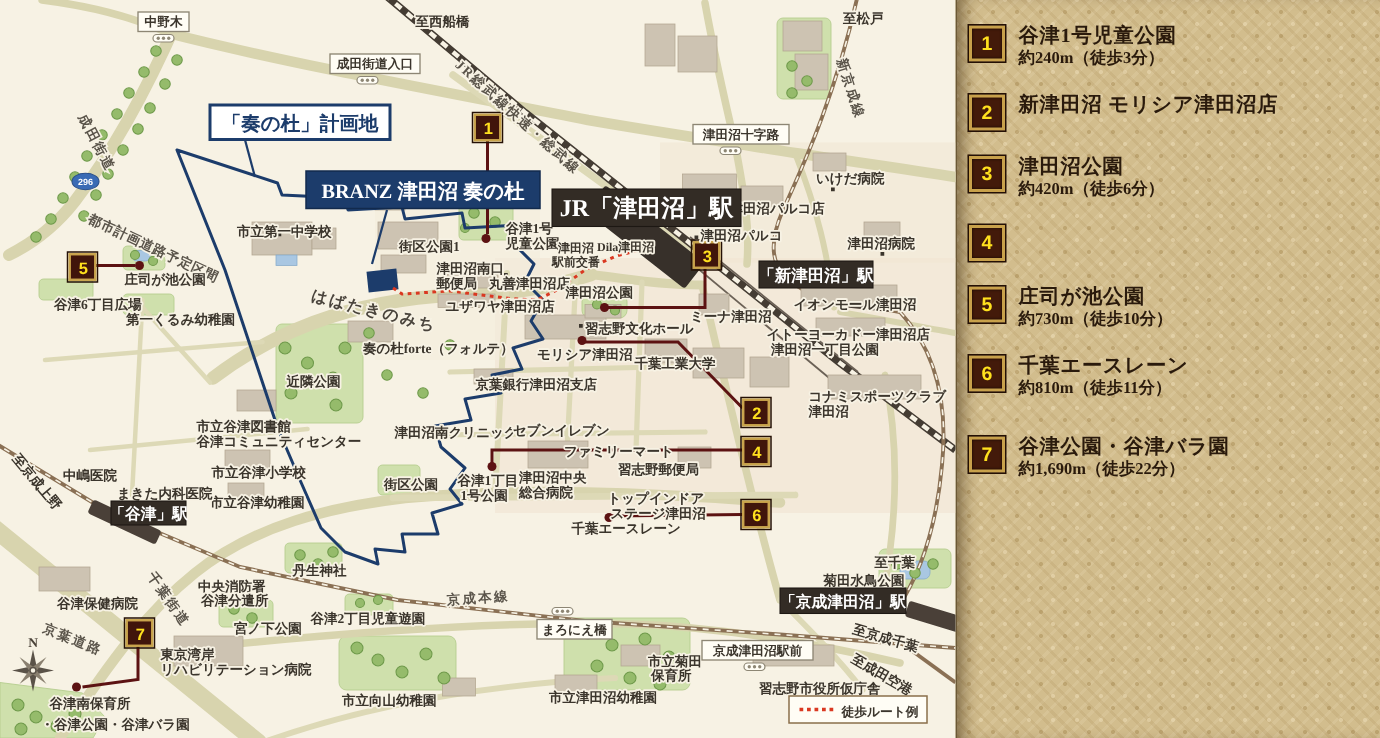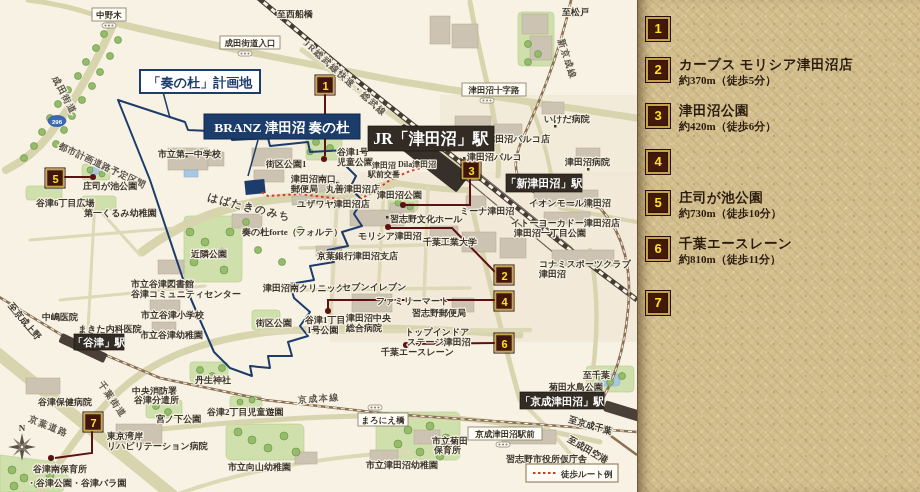--- a/index.html
+++ b/index.html
@@ -508,26 +508,29 @@
         <rect x="526" y="464" width="92" height="18" fill="#fffdf5" stroke="#8a6f4a" stroke-width="1"></rect>
         <path d="M533,473 L556,473" stroke="#da3821" stroke-width="2.2" stroke-dasharray="2.5 2.5"></path>
         <text x="561" y="477" style="font-size:8.5px;font-weight:bold;fill:#3b352c">徒歩ルート例</text>
       </g>
     </svg>
   </div>
 
   <div class="panel">
     <div class="lg-item">
       <div class="lg-num">1</div>
+      <div class="lg-txt">
+          <div class="lg-name">谷津1号児童公園</div>
+      <div class="lg-dist">約240m（徒歩3分）</div>
+        </div>
     </div>
     <div class="lg-item">
       <div class="lg-num">2</div>
       <div class="lg-txt">
-          <div class="lg-name">カーブス モリシア津田沼店</div>
-      <div class="lg-dist">約370m（徒歩5分）</div>
+          <div class="lg-name">新津田沼 モリシア津田沼店</div>
         </div>
     </div>
     <div class="lg-item">
       <div class="lg-num">3</div>
       <div class="lg-txt">
           <div class="lg-name">津田沼公園</div>
       <div class="lg-dist">約420m（徒歩6分）</div>
         </div>
     </div>
     <div class="lg-item">
@@ -542,15 +545,19 @@
     </div>
     <div class="lg-item">
       <div class="lg-num">6</div>
       <div class="lg-txt">
           <div class="lg-name">千葉エースレーン</div>
       <div class="lg-dist">約810m（徒歩11分）</div>
         </div>
     </div>
     <div class="lg-item" style="margin-top:24px">
       <div class="lg-num">7</div>
+      <div class="lg-txt">
+          <div class="lg-name">谷津公園・谷津バラ園</div>
+      <div class="lg-dist">約1,690m（徒歩22分）</div>
+        </div>
     </div>
   </div>
 </div>
 
 </body></html>

